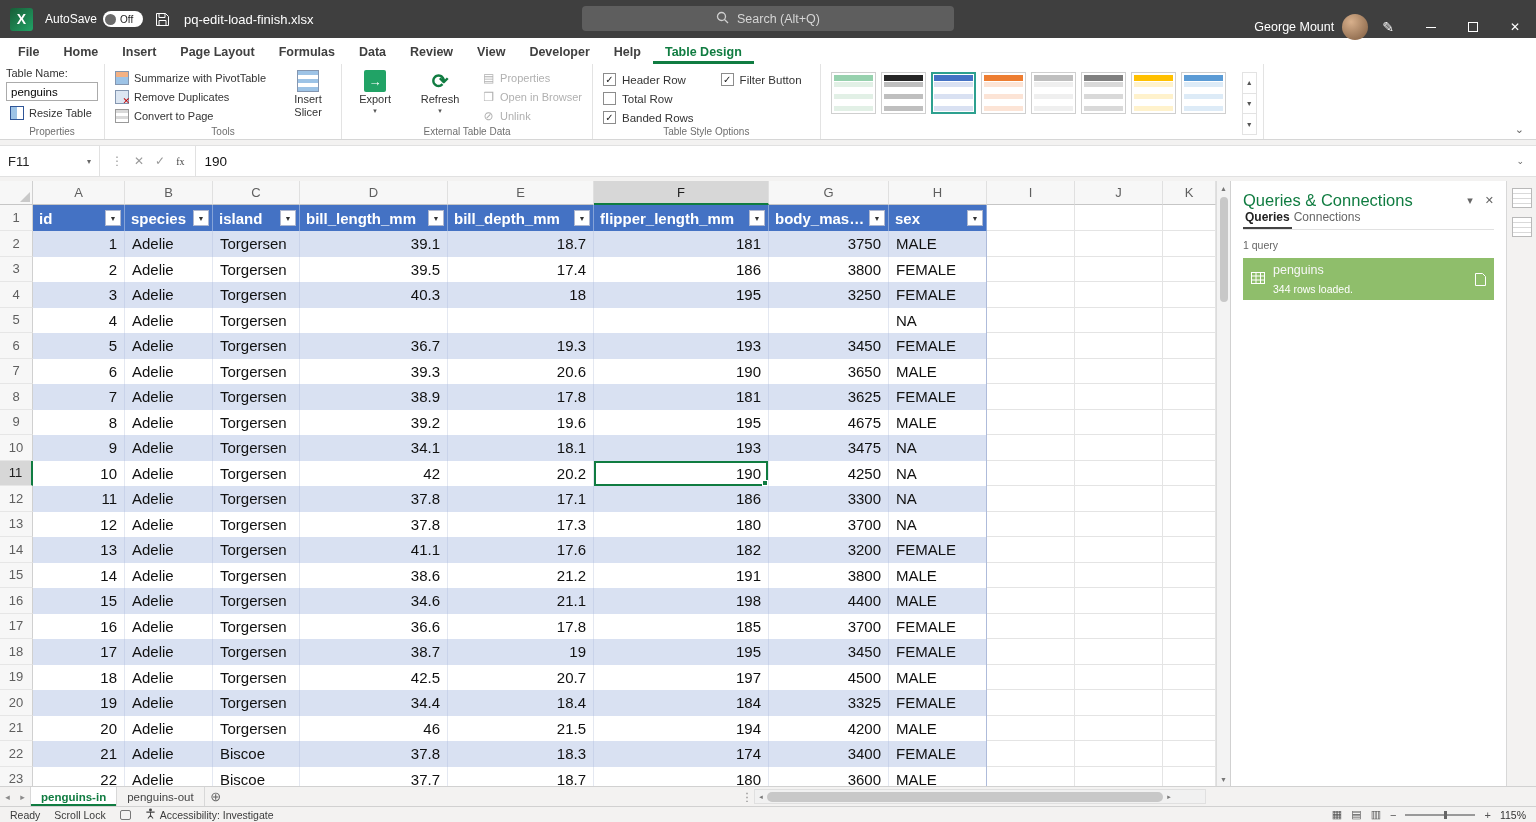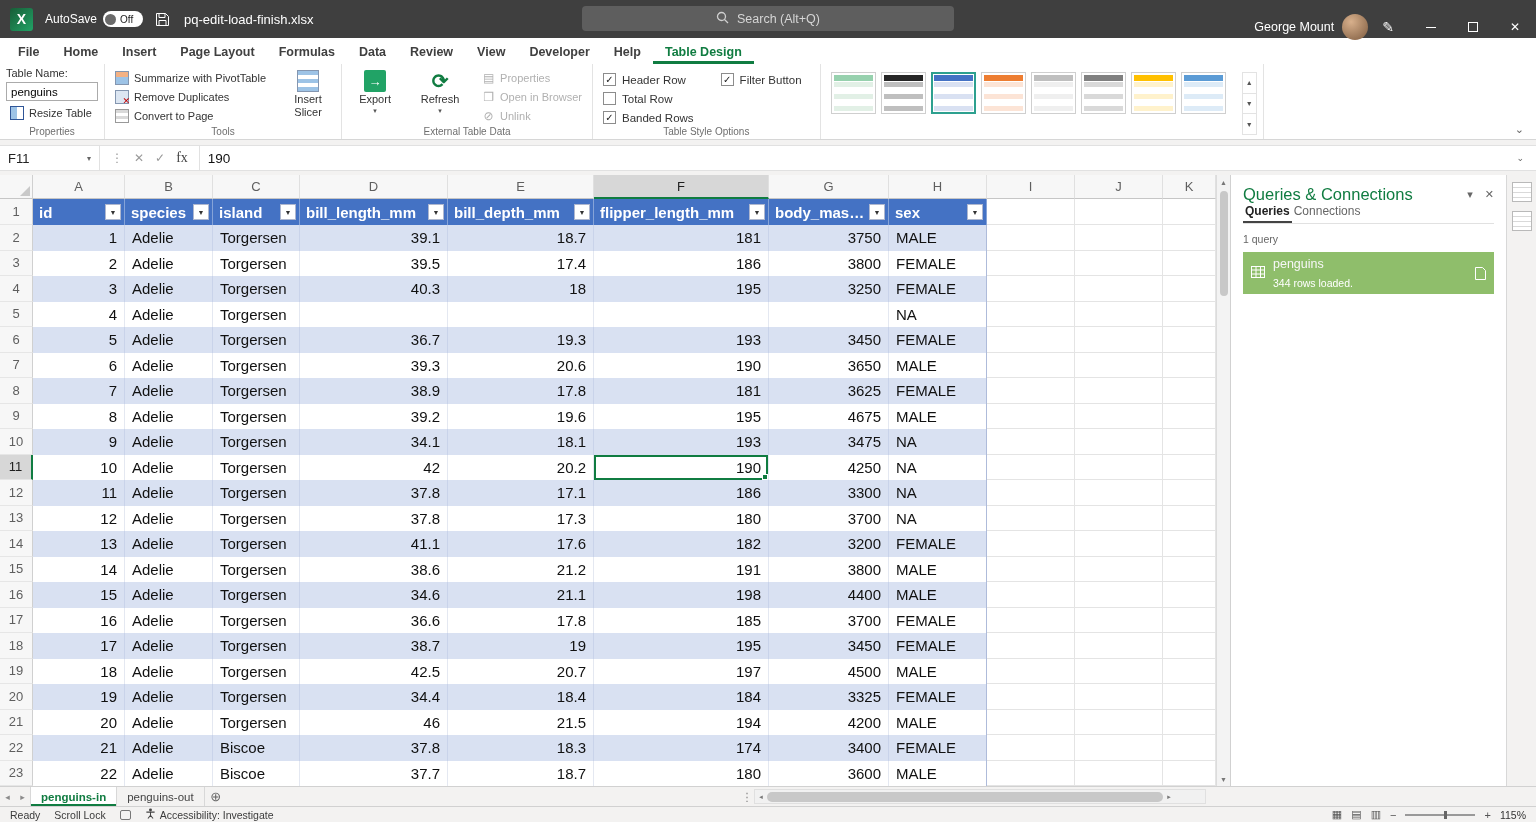--- a/index.html
+++ b/index.html
@@ -67,25 +67,25 @@
   .thumb { width:45px; height:42px; border:1px solid #cfcfcf; background:#fff; padding:2px; display:flex; flex-direction:column; gap:1px; }
   .thumb.selthumb { border:2px solid #2DA08F; padding:1px; }
   .th-h { height:6px; flex:0 0 auto; }
   .th-r { flex:1; background:#fff; }
   .gal-scroll { width:15px; display:flex; flex-direction:column; align-self:stretch; margin:5px 0 4px 3px; border:1px solid #e3e3e3; }
   .gs-btn { flex:1; display:flex; align-items:center; justify-content:center; font-size:7px; color:#555; border-bottom:1px solid #e3e3e3; }
   .gs-btn:last-child { border-bottom:none; }
   .rib-collapse { position:absolute; right:12px; bottom:3px; color:#666; font-size:11px; }
 
   
-  .fbar { height:26px; margin:5px 0 4px; background:#fff; border-top:1px solid #e1e1e1; border-bottom:1px solid #e1e1e1; display:flex; align-items:stretch; flex:0 0 auto; }
+  .fbar { height:32px; margin:5px 0 4px; background:#fff; border-top:1px solid #e1e1e1; border-bottom:1px solid #e1e1e1; display:flex; align-items:stretch; flex:0 0 auto; }
   .namebox { width:100px; display:flex; align-items:center; padding:0 8px; font-size:13px; color:#222; border-right:1px solid #e1e1e1; }
   .nb-caret { margin-left:auto; font-size:8px; color:#666; }
   .fb-icons { display:flex; align-items:center; gap:11px; padding:0 11px; border-right:1px solid #e1e1e1; color:#9a9a9a; font-size:12px; }
-  .fx { font-family:"Liberation Serif",serif; color:#444; font-size:14px; }
+  .fx { font-family:"Liberation Serif",serif; color:#444; font-size:10px; }
   .fcontent { flex:1; display:flex; align-items:center; padding:0 8px; font-size:13.5px; color:#111; }
   .fb-exp { padding:0 12px; display:flex; align-items:center; color:#666; font-size:9px; }
 
   
   .main { flex:1; display:flex; min-height:0; }
   .sheet { flex:1; min-width:0; background:#fff; overflow:hidden; display:flex; flex-direction:column; }
   .colrow, .grow { display:grid; grid-template-columns:33px 92px 88px 87px 148px 146px 175px 120px 98px 88px 88px minmax(40px,1fr); }
   .colrow { height:24px; flex:0 0 auto; }
   .grow { height:25.5px; flex:0 0 auto; }
   .grow.trow { height:26px; }

